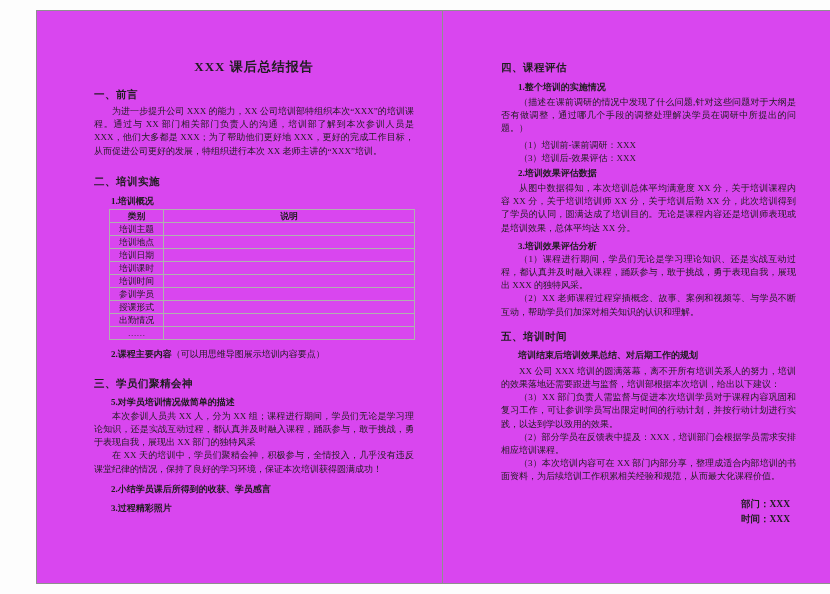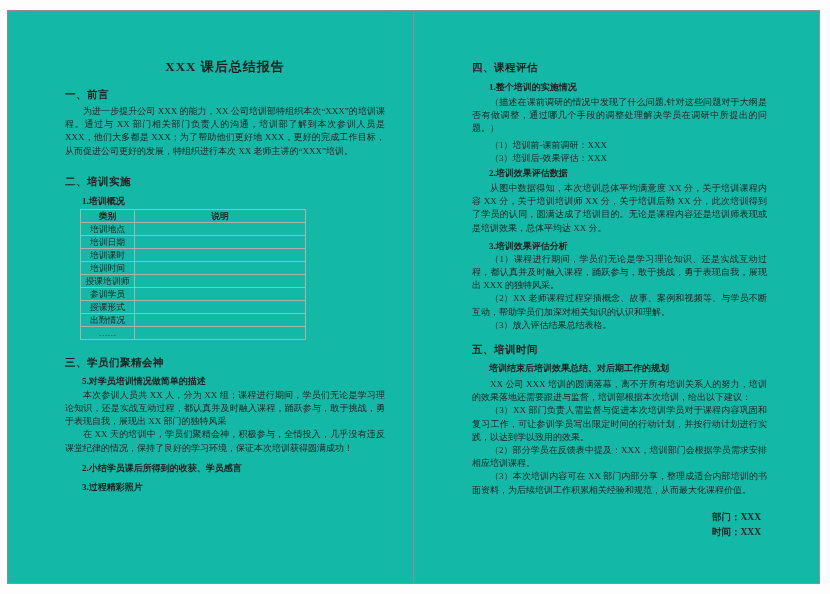--- a/index.html
+++ b/index.html
@@ -1,28 +1,28 @@
 <!DOCTYPE html>
 <html lang="zh"><head>
 <meta charset="utf-8">
 <style>
   html,body{margin:0;padding:0;width:830px;height:594px;overflow:hidden;
     background:#fdfdfd;font-family:"Liberation Serif","DejaVu Serif",serif;color:#1d1d1d;}
   .canvas{position:absolute;inset:0;}
-  .page{position:absolute;top:10px;width:407px;height:574px;background:#14b8a6;
-    border:1px solid #8f8f8f;box-sizing:border-box;}
+  .page{position:absolute;top:10px;width:407px;height:574px;background:#d946ef;
+    border:1px solid #8f8f8f;box-sizing:border-box;margin-left:29px;}
   .page-left{left:7px;padding:40px 28px 0 57px;}
   .page-right{left:413px;padding:40px 52px 17px 58px;}
   .doc-title{font-size:13px;font-weight:bold;text-align:center;line-height:16px;letter-spacing:1px;}
   .sec{font-size:10.5px;font-weight:bold;line-height:14px;margin:0;letter-spacing:0.5px;}
   .sub{font-size:9px;font-weight:bold;line-height:13px;margin:0;padding-left:17px;}
   .sub .note{font-weight:normal;}
   .body{font-size:9px;line-height:13.2px;margin:0;text-align:justify;}
   .ind{text-indent:18px;}
-  table.overview{border-collapse:collapse;table-layout:fixed;width:226px;
+  table.overview{border-collapse:collapse;table-layout:fixed;width:306px;
     margin:1px 0 0 15px;border:1px solid #8c8c8c;}
   .overview th,.overview td{border:1px solid #b0b0b0;height:12px;line-height:12px;
     font-size:8.8px;padding:0;overflow:hidden;}
   .overview th{font-weight:bold;text-align:center;}
   .overview td.cat{text-align:center;}
   .overview .col-cat{width:54px;}
   .signature{margin-top:13px;text-align:right;padding-right:6px;font-weight:bold;
     font-size:9.5px;line-height:15px;}
   .mtt{margin-top:8px;}
   .mt1{margin-top:1px;}.mt2{margin-top:2px;}.mt3{margin-top:3px;}
@@ -48,37 +48,37 @@
       <colgroup>
           <col class="col-cat">
           <col>
         </colgroup>
       <tbody>
           <tr>
         <th>类别</th>
         <th>说明</th>
       </tr>
       <tr>
+        <td class="cat">培训主题</td>
+        <td></td>
+      </tr>
+      <tr>
         <td class="cat">培训地点</td>
         <td></td>
       </tr>
       <tr>
         <td class="cat">培训日期</td>
         <td></td>
       </tr>
       <tr>
         <td class="cat">培训课时</td>
         <td></td>
       </tr>
       <tr>
         <td class="cat">培训时间</td>
-        <td></td>
-      </tr>
-      <tr>
-        <td class="cat">授课培训师</td>
         <td></td>
       </tr>
       <tr>
         <td class="cat">参训学员</td>
         <td></td>
       </tr>
       <tr>
         <td class="cat">授课形式</td>
         <td></td>
       </tr>
@@ -86,20 +86,23 @@
         <td class="cat">出勤情况</td>
         <td></td>
       </tr>
       <tr>
         <td class="cat">……</td>
         <td></td>
       </tr>
     </tbody>
       </table>
 
+    <div class="sub mt8">
+      <span>2.课程主要内容</span><span class="note">（可以用思维导图展示培训内容要点）</span>
+    </div>
 
     <div class="sec mt16">三、学员们聚精会神</div>
     <div class="sub mt5">5.对学员培训情况做简单的描述</div>
     <p class="body ind mt1">本次参训人员共 XX 人，分为 XX 组；课程进行期间，学员们无论是学习理论知识，还是实战互动过程，都认真并及时融入课程，踊跃参与，敢于挑战，勇于表现自我，展现出 XX 部门的独特风采</p>
     <p class="body ind">在 XX 天的培训中，学员们聚精会神，积极参与，全情投入，几乎没有违反课堂纪律的情况，保持了良好的学习环境，保证本次培训获得圆满成功！</p>
     <div class="sub mt7">2.小结学员课后所得到的收获、学员感言</div>
     <div class="sub mt6">3.过程精彩照片</div>
   </div>
 
   <div class="page page-right">
@@ -108,21 +111,20 @@
     <p class="body ind mt2">（描述在课前调研的情况中发现了什么问题,针对这些问题对于大纲是否有做调整，通过哪几个手段的调整处理解决学员在调研中所提出的问题。）</p>
     <div class="mt3">
       <p class="body ind">（1）培训前-课前调研：XXX</p>
       <p class="body ind">（3）培训后-效果评估：XXX</p>
     </div>
     <div class="sub mt2">2.培训效果评估数据</div>
     <p class="body ind mt2">从图中数据得知，本次培训总体平均满意度 XX 分，关于培训课程内容 XX 分，关于培训培训师 XX 分，关于培训后勤 XX 分，此次培训得到了学员的认同，圆满达成了培训目的。无论是课程内容还是培训师表现或是培训效果，总体平均达 XX 分。</p>
     <div class="sub mt5">3.培训效果评估分析</div>
     <p class="body ind">（1）课程进行期间，学员们无论是学习理论知识、还是实战互动过程，都认真并及时融入课程，踊跃参与，敢于挑战，勇于表现自我，展现出 XXX 的独特风采。</p>
     <p class="body ind">（2）XX 老师课程过程穿插概念、故事、案例和视频等、与学员不断互动，帮助学员们加深对相关知识的认识和理解。</p>
-    <p class="body ind">（3）放入评估结果总结表格。</p>
 
     <div class="sec mt11">五、培训时间</div>
     <div class="sub mt5">培训结束后培训效果总结、对后期工作的规划</div>
     <p class="body ind mt3">XX 公司 XXX 培训的圆满落幕，离不开所有培训关系人的努力，培训的效果落地还需要跟进与监督，培训部根据本次培训，给出以下建议：</p>
     <p class="body ind">（3）XX 部门负责人需监督与促进本次培训学员对于课程内容巩固和复习工作，可让参训学员写出限定时间的行动计划，并按行动计划进行实践，以达到学以致用的效果。</p>
     <p class="body ind">（2）部分学员在反馈表中提及：XXX，培训部门会根据学员需求安排相应培训课程。</p>
     <p class="body ind">（3）本次培训内容可在 XX 部门内部分享，整理成适合内部培训的书面资料，为后续培训工作积累相关经验和规范，从而最大化课程价值。</p>
 
     <div class="signature">
       <div>部门：XXX</div>

